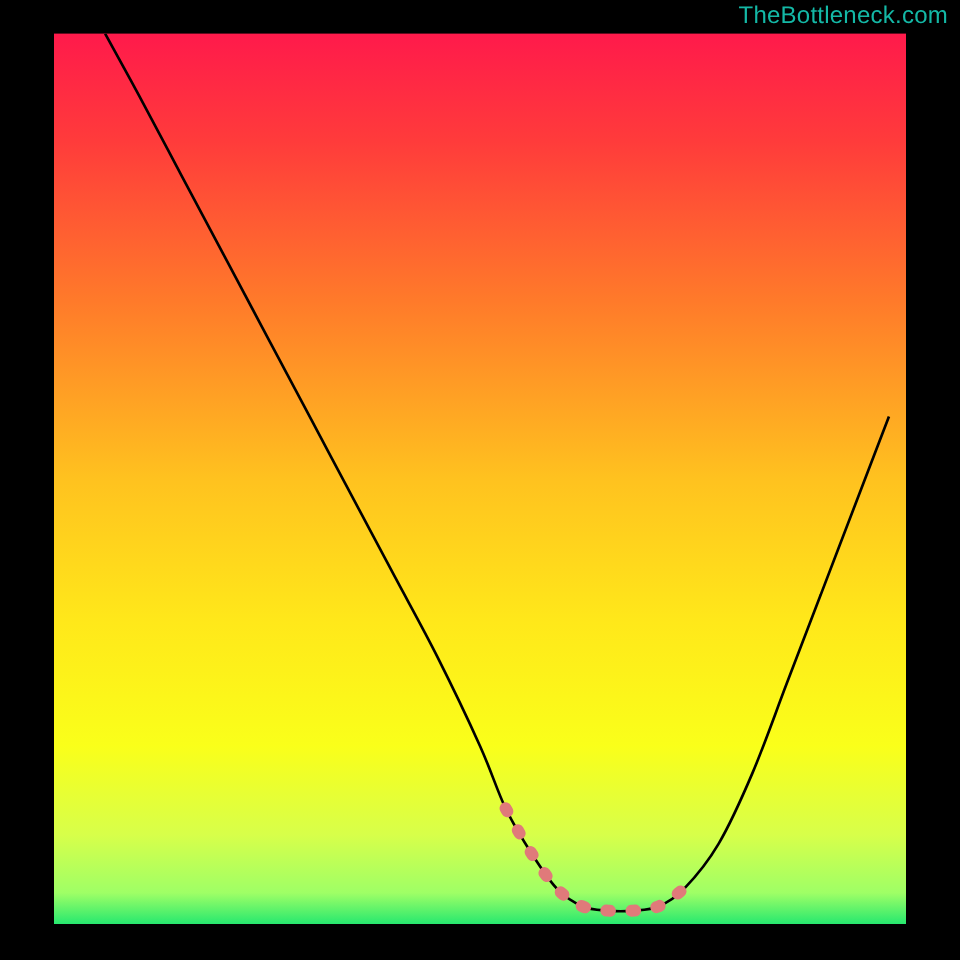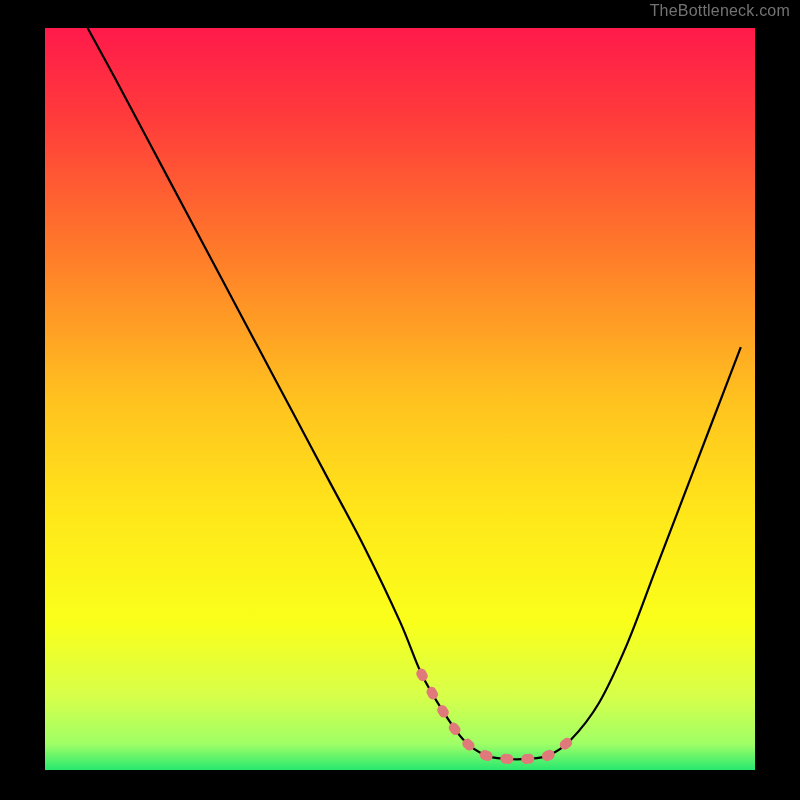--- a/index.html
+++ b/index.html
@@ -14,22 +14,22 @@
   .frame {
     position: relative;
     width: 800px;
     height: 800px;
     background: #000;
   }
   .watermark {
     position: absolute;
     top: 2px;
     right: 10px;
-    color: #737373;
-    font-size: 16px;
+    color: #14b8a6;
+    font-size: 20px;
     font-weight: 400;
     letter-spacing: 0.2px;
     z-index: 40;
   }
   svg {
     display: block;
   }
 </style>
 </head>
 <body>

